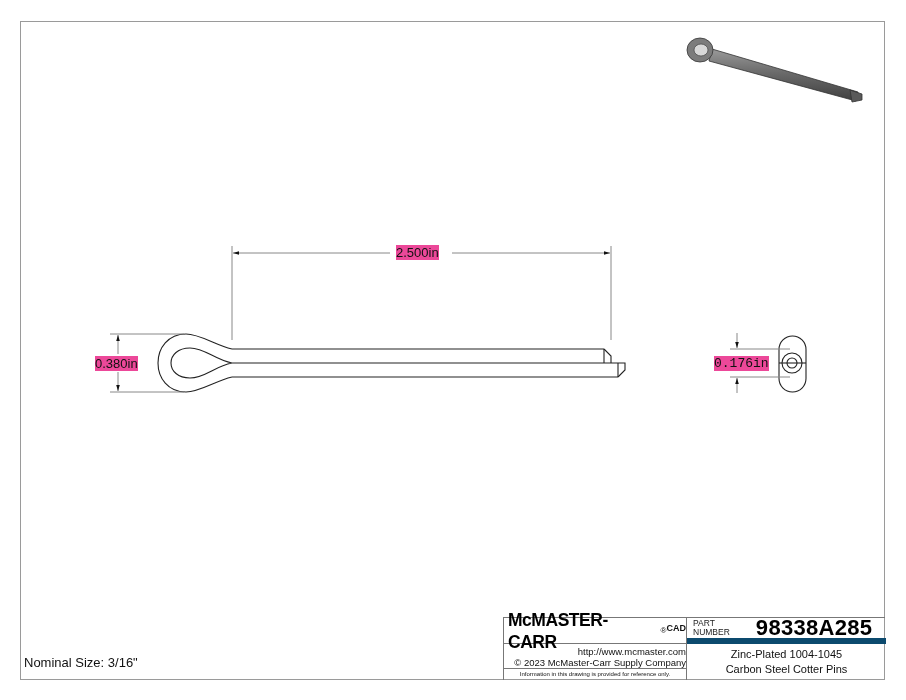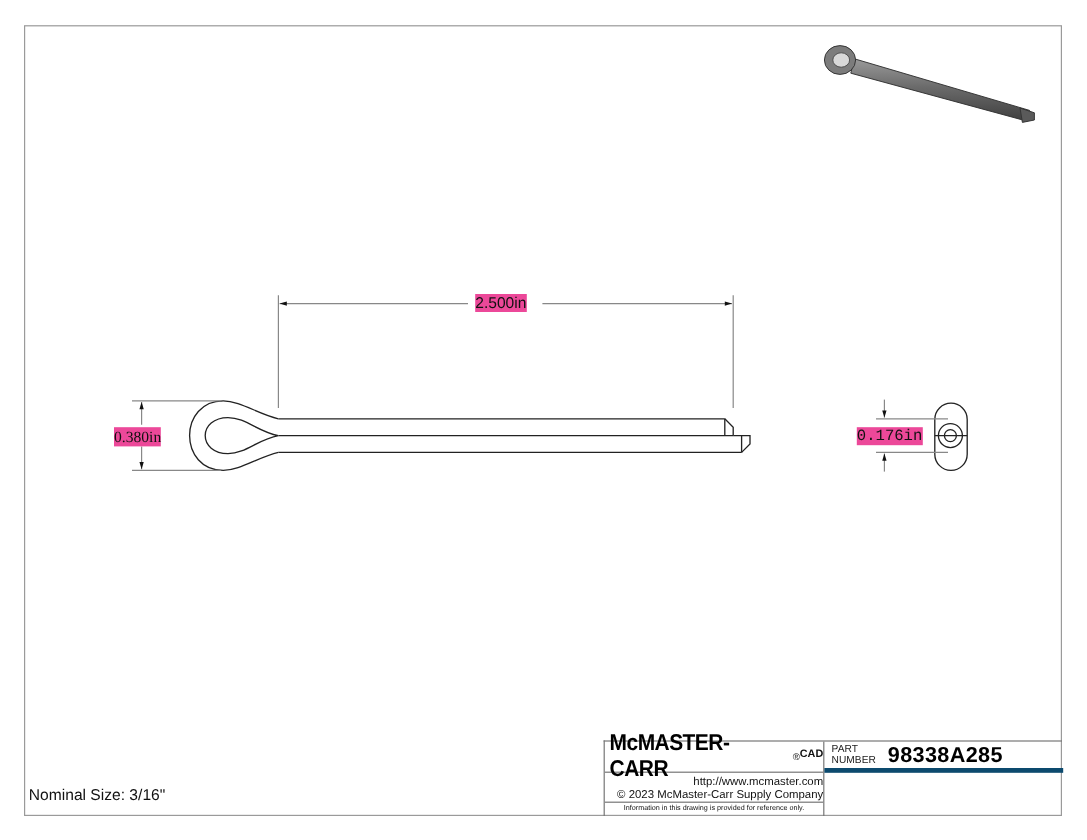--- a/index.html
+++ b/index.html
@@ -10,23 +10,23 @@
   .nominal { position: absolute; left: 24px; top: 655px; font-size: 13px; color: #111; }
   .title-block { position: absolute; left: 503px; top: 617px; width: 382px; height: 63px; border-top: 1px solid #777; border-left: 1px solid #777; box-sizing: border-box; }
   .tb-left { position: absolute; left: 0; top: 0; width: 183px; height: 62px; border-right: 1px solid #777; box-sizing: border-box; }
   .tb-logo { position: absolute; left: 0; top: 0; width: 182px; height: 26px; border-bottom: 1px solid #777; box-sizing: border-box; display: flex; align-items: center; padding-left: 4px; }
   .logo-text { font-family: "Liberation Sans", sans-serif; font-weight: 900; font-size: 19px; letter-spacing: -0.5px; transform: scaleX(0.92); transform-origin: left center; color: #000; }
   .logo-reg { font-size: 8px; margin-left: 1px; }
   .logo-cad { font-size: 9px; font-weight: bold; margin-left: 0; position: relative; top: -3px; }
   .tb-url { position: absolute; left: 0; top: 26px; width: 182px; height: 25px; border-bottom: 1px solid #777; box-sizing: border-box; text-align: right; font-size: 9.5px; line-height: 11px; padding-top: 2px; }
   .tb-disc { position: absolute; left: 0; top: 51px; width: 182px; height: 11px; text-align: center; font-size: 6px; line-height: 11px; }
   .tb-right { position: absolute; left: 183px; top: 0; width: 199px; height: 62px; }
-  .tb-part { position: absolute; left: 0; top: 0; width: 199px; height: 26px; border-bottom: 4px solid #0c4a6e; box-sizing: border-box; display: flex; align-items: center; }
+  .tb-part { position: absolute; left: 0; top: 0; width: 199px; height: 26px; border-bottom: 6px solid #0c4a6e; box-sizing: border-box; display: flex; align-items: center; }
   .part-lbl { font-size: 8.5px; line-height: 9px; margin-left: 6px; color: #222; }
-  .part-num { font-size: 18px; font-weight: bold; margin-left: 10px; color: #000; letter-spacing: 0.3px; }
+  .part-num { font-size: 22px; font-weight: bold; margin-left: 26px; color: #000; letter-spacing: 0.3px; }
   .tb-desc { position: absolute; left: 0; top: 26px; width: 199px; height: 36px; text-align: center; font-size: 11px; line-height: 15px; padding-top: 3px; box-sizing: border-box; }
 </style>
 </head>
 <body>
 
 <div class="sheet"></div>
 
 <svg class="drawing" width="906" height="700" viewBox="0 0 906 700">
   <defs>
     <marker id="arrow" viewBox="0 0 10 10" refX="10" refY="5" markerWidth="9" markerHeight="6" orient="auto-start-reverse">
@@ -85,21 +85,21 @@
 
   <g>
     <path d="M712,49 L858,92 L856,101 L709,61 Z" fill="url(#shaftGrad)" stroke="#333" stroke-width="0.8"></path>
     <path d="M850,90 L862,94 L862,100 L852,102 Z" fill="#5a5a5a" stroke="#333" stroke-width="0.8"></path>
     <ellipse cx="700" cy="50" rx="13" ry="12" fill="#7c7c7c" stroke="#333" stroke-width="0.8"></ellipse>
     <ellipse cx="701" cy="50" rx="7" ry="6" fill="#d8d8d8" stroke="#444" stroke-width="0.7"></ellipse>
   </g>
 </svg>
 
 <div class="dim-label" style="left:396px; top:245px;">2.500in</div>
-<div class="dim-label" style="left:95px; top:356px;font-family:Liberation Serif, serif;">0.380in</div>
+<div class="dim-label" style="left:95px; top:356px;">0.380in</div>
 <div class="dim-label" style="left:714px; top:356px;font-family:Liberation Mono, monospace;">0.176in</div>
 
 <div class="nominal">Nominal Size: 3/16"</div>
 
 <div class="title-block">
   <div class="tb-left">
     <div class="tb-logo">
       <span class="logo-text">McMASTER-CARR</span>
       <span class="logo-reg">®</span>
       <span class="logo-cad">CAD</span>
@@ -111,14 +111,18 @@
     <div class="tb-disc">Information in this drawing is provided for reference only.</div>
   </div>
   <div class="tb-right">
     <div class="tb-part">
       <div class="part-lbl">
         <div>PART</div>
         <div>NUMBER</div>
       </div>
       <div class="part-num">98338A285</div>
     </div>
+    <div class="tb-desc">
+      <div>Zinc-Plated 1004-1045</div>
+      <div>Carbon Steel Cotter Pins</div>
+    </div>
   </div>
 </div>
 
 </body></html>

